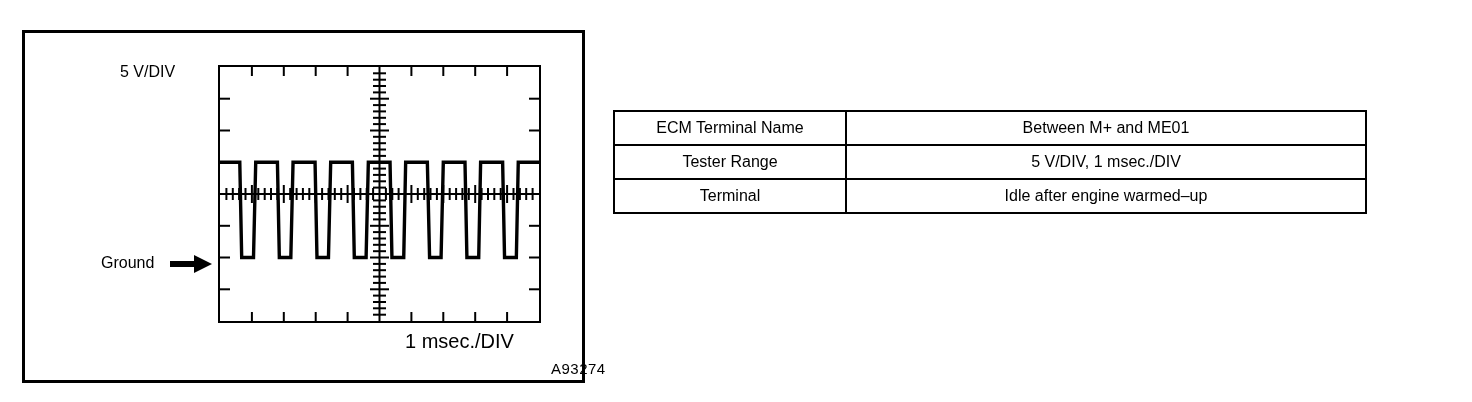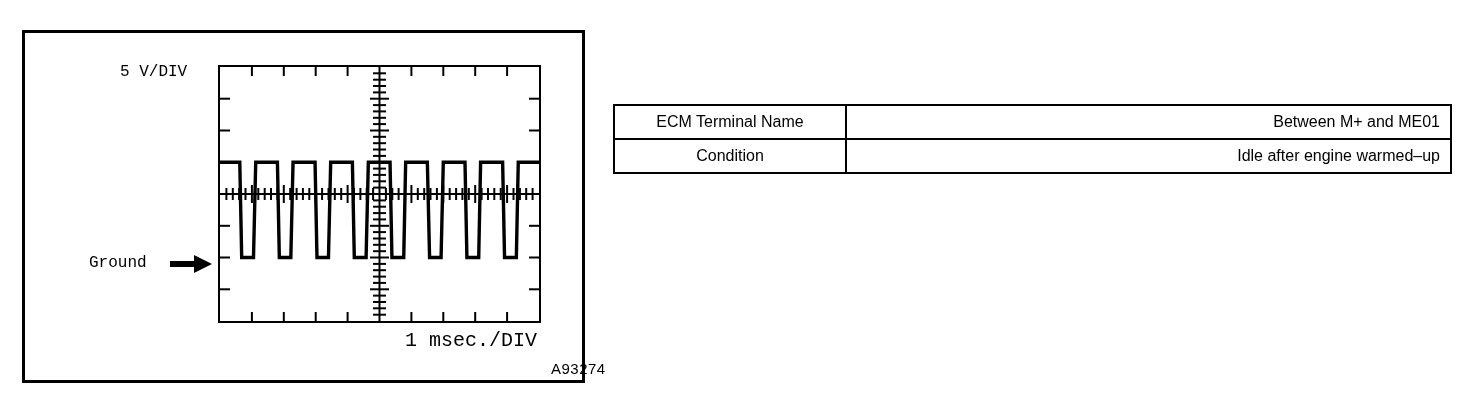--- a/index.html
+++ b/index.html
@@ -46,37 +46,37 @@
   }
   #scope-svg {
     position: absolute;
     left: 0;
     top: 0;
   }
 
   
   .scope-label {
     position: absolute;
-    font-family: Liberation Mono, monospace;
+    font-family: Liberation Sans, sans-serif;
     font-size: 16px;
     line-height: 1;
     color: #000;
     white-space: nowrap;
   }
   #label-vdiv {
     left: 95px;
     top: 31px;
   }
   #label-timediv {
     left: 380px;
     top: 298px;
     font-size: 20px;
   }
   #label-ground {
-    left: 64px;
+    left: 76px;
     top: 222px;
     font-size: 16px;
   }
   #ground-arrow {
     position: absolute;
     left: 145px;
     top: 222px;
     width: 42px;
     height: 18px;
   }
@@ -88,42 +88,42 @@
     font-size: 15px;
     letter-spacing: 0.5px;
     white-space: nowrap;
     margin-left: 39px;
   }
 
   
   #spec-table {
     position: absolute;
     left: 613px;
-    top: 104px;
-    width: 839px;
+    top: 110px;
+    width: 754px;
     border-collapse: collapse;
     table-layout: fixed;
     background: #fff;
   }
   #spec-table td {
     border: 2px solid #000;
     height: 34px;
     padding: 0 10px;
     font-family: "Liberation Sans", sans-serif;
     font-size: 16px;
     color: #000;
     vertical-align: middle;
     box-sizing: border-box;
   }
   #spec-table td.label-cell {
     width: 232px;
     text-align: center;
   }
   #spec-table td.value-cell {
-    text-align: right;
+    text-align: center;
   }
 </style>
 </head>
 <body>
 
 <div id="root">
 
   <div id="scope-panel">
 
     <div class="scope-label" id="label-vdiv">5 V/DIV</div>
@@ -278,19 +278,23 @@
     <div id="figure-code">A93274</div>
   </div>
 
   <table id="spec-table">
     <tbody>
       <tr>
         <td class="label-cell">ECM Terminal Name</td>
         <td class="value-cell">Between M+ and ME01</td>
       </tr>
       <tr>
-        <td class="label-cell">Condition</td>
+        <td class="label-cell">Tester Range</td>
+        <td class="value-cell">5 V/DIV, 1 msec./DIV</td>
+      </tr>
+      <tr>
+        <td class="label-cell">Terminal</td>
         <td class="value-cell">Idle after engine warmed–up</td>
       </tr>
     </tbody>
   </table>
 
 </div>
 
 </body></html>

